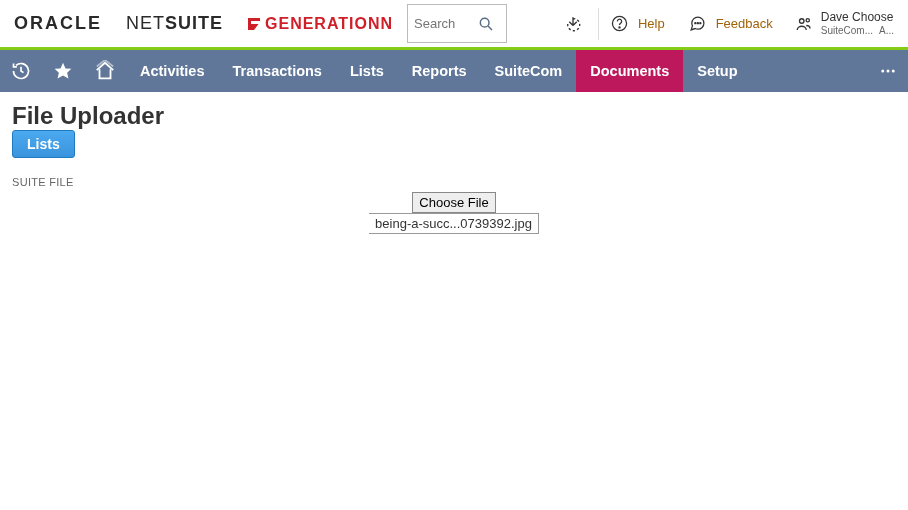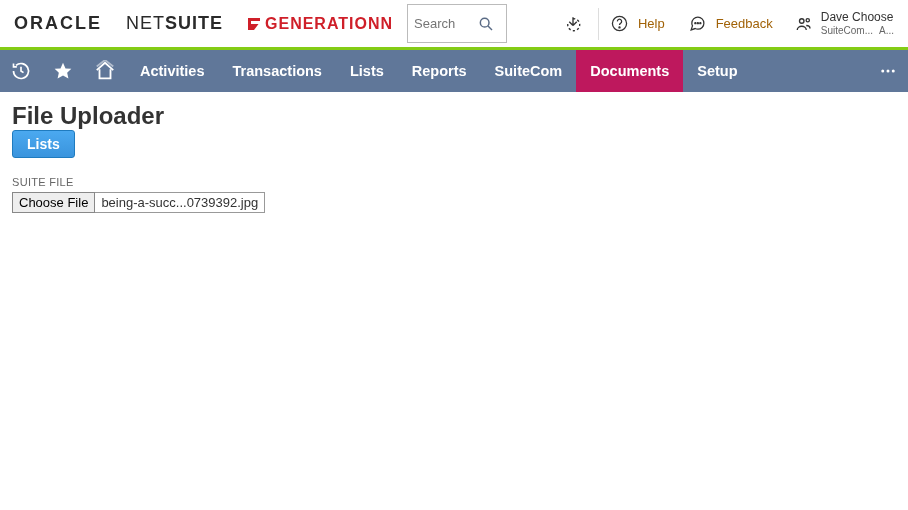--- a/index.html
+++ b/index.html
@@ -30,21 +30,21 @@
   .nav-icon { width: 42px; height: 42px; display: flex; align-items: center; justify-content: center; color: #fff; cursor: pointer; }
   .nav-item { padding: 0 14px; height: 42px; display: flex; align-items: center; color: #fff; font-weight: 700; font-size: 14.5px; cursor: pointer; }
   .nav-item.active { background: #be185d; }
   .nav-more { margin-left: auto; width: 40px; display: flex; align-items: center; justify-content: center; color: #fff; cursor: pointer; height: 42px; }
   
   
   .content { padding: 10px 12px; }
   .page-title { font-size: 24px; font-weight: 700; color: #333; }
   .submit-btn { background: #42a5f5; background: linear-gradient(#4ba9f0, #3a94dd); border: 1px solid #1f7bbf; color: #fff; font-weight: 700; font-size: 14px; padding: 5px 14px; border-radius: 3px; cursor: pointer; }
   .section-label { font-size: 11px; color: #666; margin-top: 18px; letter-spacing: 0.3px; }
-  .file-row { display: flex; align-items: center; margin-top: 4px; }
+  .file-row { display: flex; align-items: center; margin-top: 4px; flex-direction: column; }
   .choose-btn { background: #eee; border: 1px solid #888; font-size: 13px; padding: 2px 6px; cursor: pointer; }
   .file-name-box { border: 1px solid #999; border-left: none; font-size: 13px; padding: 2px 6px; min-width: 150px; background: #fff; }
   
   svg { display: block; }
 </style>
 </head>
 <body>
 
 <div class="top-header">
   <span class="logo-oracle"><strong>ORACLE</strong></span>

